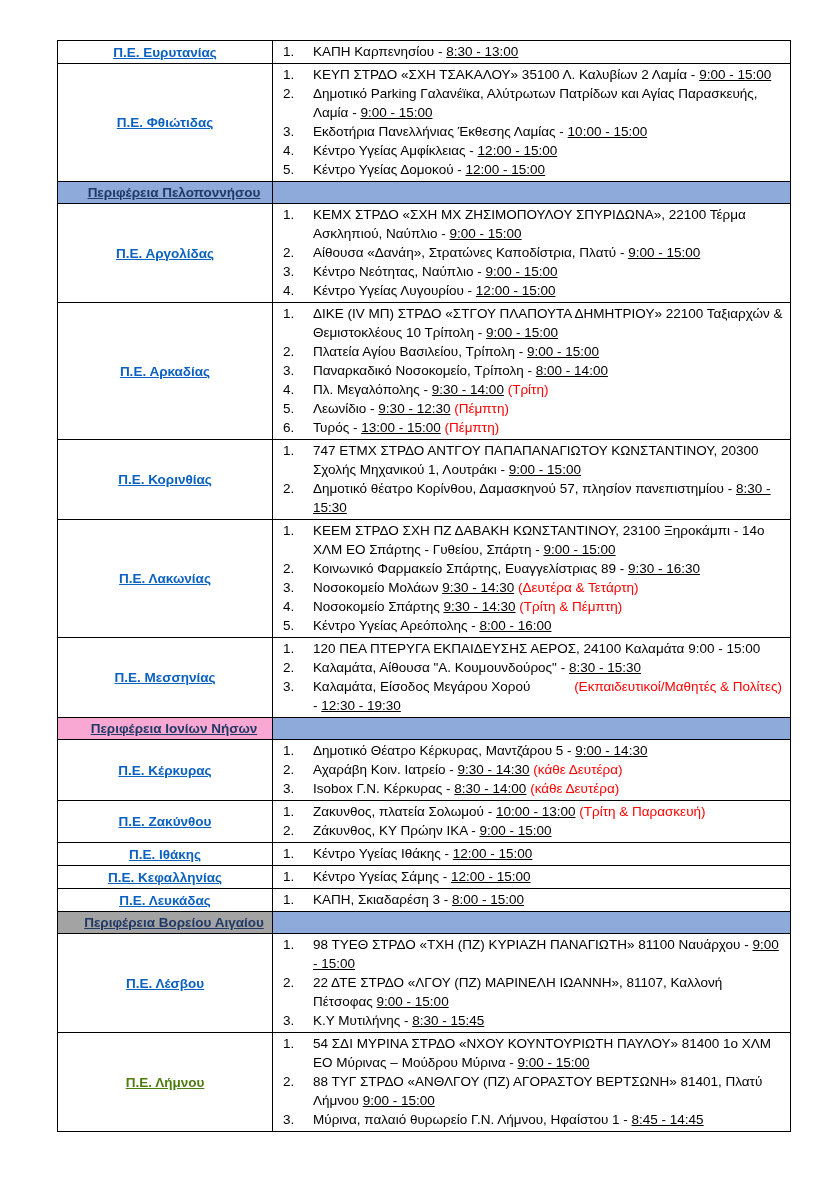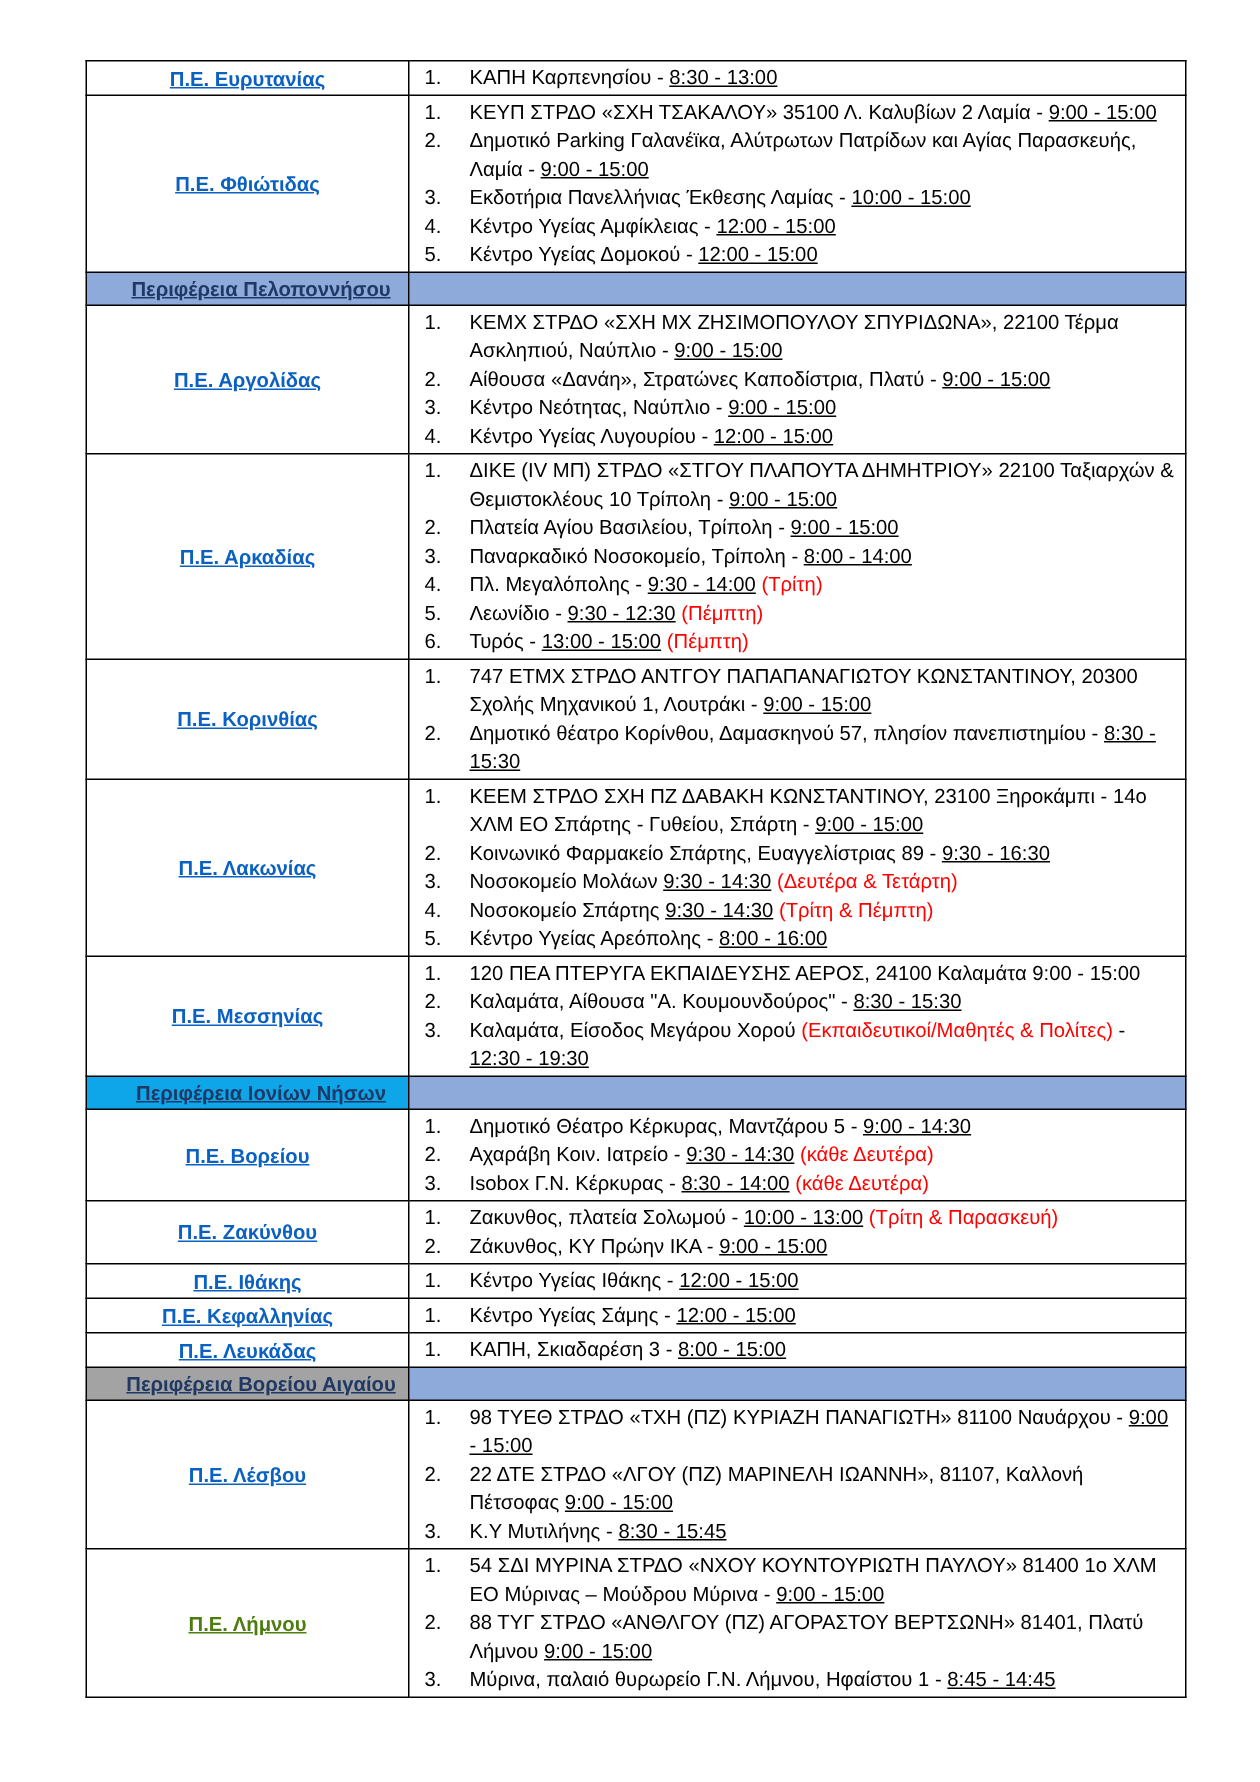--- a/index.html
+++ b/index.html
@@ -219,30 +219,30 @@
             <div class="venue-item">
               <span class="venue-num">1.</span>
               <span class="venue-text"><span>120 ΠΕΑ ΠΤΕΡΥΓΑ ΕΚΠΑΙΔΕΥΣΗΣ ΑΕΡΟΣ, 24100 Καλαμάτα 9:00 - 15:00</span></span>
             </div>
             <div class="venue-item">
               <span class="venue-num">2.</span>
               <span class="venue-text"><span>Καλαμάτα, Αίθουσα "Α. Κουμουνδούρος" - </span><span class="seg-u">8:30 - 15:30</span></span>
             </div>
             <div class="venue-item">
               <span class="venue-num">3.</span>
-              <span class="venue-text"><span>Καλαμάτα, Είσοδος Μεγάρου Χορού </span><span style="color: rgb(255, 0, 0);">(Εκπαιδευτικοί/Μαθητές &amp; Πολίτες)</span><span> - </span><span class="seg-u">12:30 - 19:30</span></span>
-            </div>
-          </td>
-        </tr>
-        <tr>
-          <td class="section-cell-label" style="background: #0ea5e9;"><span class="section-label" style="color: rgb(31, 56, 100);">Περιφέρεια Ιονίων Νήσων</span></td>
+              <span class="venue-text"><span>Καλαμάτα, Είσοδος Μεγάρου Χορού </span><span style="color: rgb(255, 0, 0); margin-left: 40px;">(Εκπαιδευτικοί/Μαθητές &amp; Πολίτες)</span><span> - </span><span class="seg-u">12:30 - 19:30</span></span>
+            </div>
+          </td>
+        </tr>
+        <tr>
+          <td class="section-cell-label" style="background: #f9a8d4;"><span class="section-label" style="color: rgb(31, 56, 100);">Περιφέρεια Ιονίων Νήσων</span></td>
           <td style="background: rgb(142, 170, 219);"></td>
         </tr>
         <tr>
-          <td class="region-cell"><span class="region-label" style="color: rgb(11, 97, 193);">Π.Ε. Βορείου</span></td>
+          <td class="region-cell"><span class="region-label" style="color: rgb(11, 97, 193);">Π.Ε. Κέρκυρας</span></td>
           <td class="items-cell">
             <div class="venue-item">
               <span class="venue-num">1.</span>
               <span class="venue-text"><span>Δημοτικό Θέατρο Κέρκυρας, Μαντζάρου 5 - </span><span class="seg-u">9:00 - 14:30</span></span>
             </div>
             <div class="venue-item">
               <span class="venue-num">2.</span>
               <span class="venue-text"><span>Αχαράβη Κοιν. Ιατρείο - </span><span class="seg-u">9:30 - 14:30</span><span> </span><span style="color: rgb(255, 0, 0);">(κάθε Δευτέρα)</span></span>
             </div>
             <div class="venue-item">

